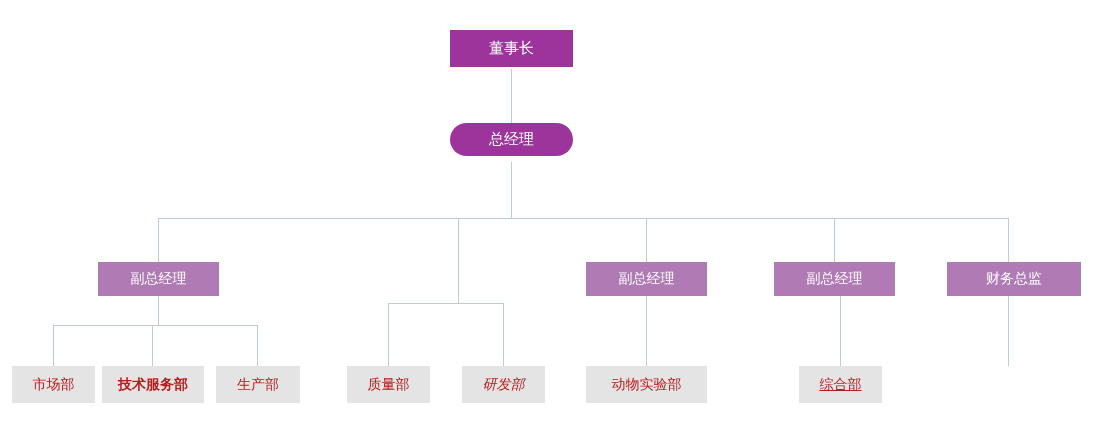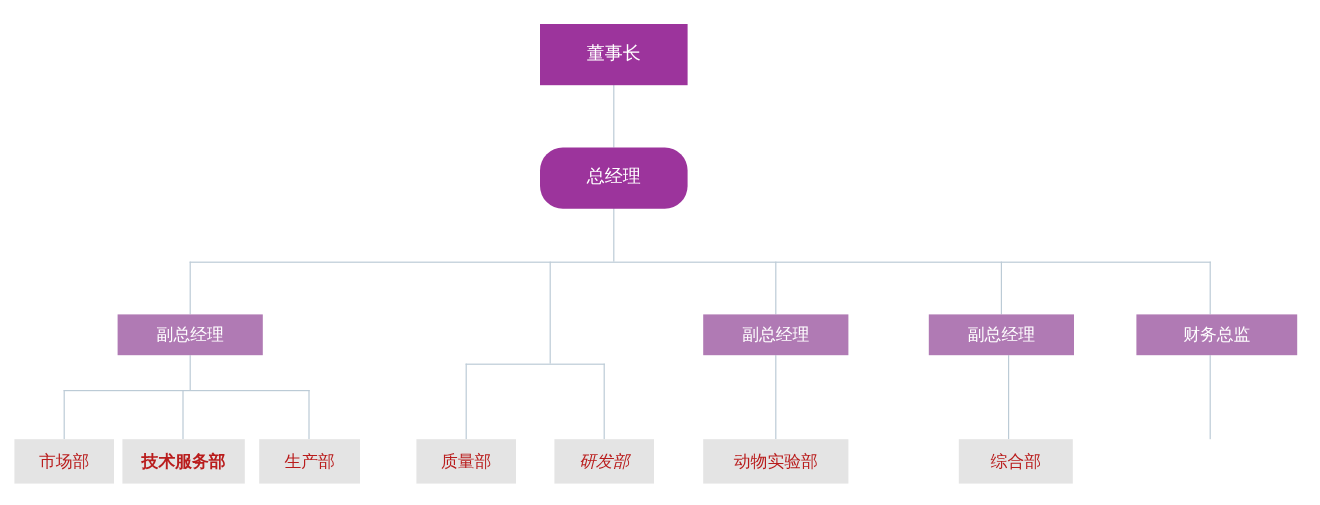--- a/index.html
+++ b/index.html
@@ -84,25 +84,25 @@
   <div class="conn conn-h" style="left:388px; top:303px; width:116px;"></div>
   <div class="conn conn-v" style="left:388px; top:303px; height:63px;"></div>
   <div class="conn conn-v" style="left:503px; top:303px; height:63px;"></div>
 
   <div class="conn conn-v" style="left:646px; top:296px; height:70px;"></div>
 
   <div class="conn conn-v" style="left:840px; top:296px; height:70px;"></div>
 
   <div class="conn conn-v" style="left:1008px; top:296px; height:70px;"></div>
 
-  <div class="node level-exec" style="left:450px; top:20px; width:123px; height:51px;">
+  <div class="node level-exec" style="left:450px; top:30px; width:123px; height:37px;">
     <span class="node-label">董事长</span>
   </div>
 
-  <div class="node level-exec" style="left:450px; top:123px; width:123px; height:51px;border-radius:19px;">
+  <div class="node level-exec" style="left:450px; top:123px; width:123px; height:33px;border-radius:19px;">
     <span class="node-label">总经理</span>
   </div>
 
   <div class="node level-vp" style="left:98px; top:262px; width:121px; height:34px;">
     <span class="node-label">副总经理</span>
   </div>
 
   <div class="node level-vp" style="left:586px; top:262px; width:121px; height:34px;">
     <span class="node-label">副总经理</span>
   </div>
@@ -132,18 +132,18 @@
   </div>
 
   <div class="node level-dept" style="left:462px; top:366px; width:83px; height:37px;font-style:italic;">
     <span class="node-label">研发部</span>
   </div>
 
   <div class="node level-dept" style="left:586px; top:366px; width:121px; height:37px;">
     <span class="node-label">动物实验部</span>
   </div>
 
-  <div class="node level-dept" style="left:799px; top:366px; width:95px; height:37px;">
+  <div class="node level-dept" style="left:799px; top:366px; width:83px; height:37px;text-decoration:underline;">
     <span class="node-label">综合部</span>
   </div>
 
 
 </div>
 
 </body></html>

